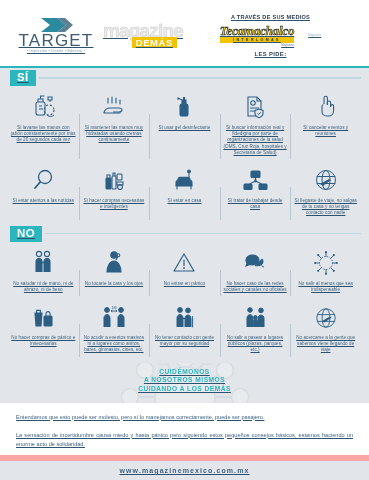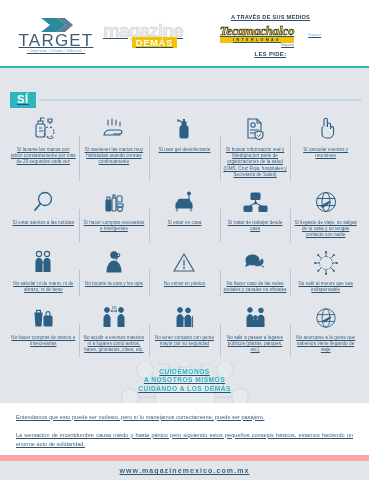--- a/index.html
+++ b/index.html
@@ -75,21 +75,21 @@
     font-size:15px;color:#f3c200;line-height:16px;letter-spacing:-.6px;
     -webkit-text-stroke:0.7px #1b2a38;
   }
   .tl-tag{font-size:3px;color:#9ab0bf;line-height:4px;align-self:flex-start;}
 
   
   .panel{
     margin:0 0 0 0;
     background:#e2e6ea;
     border-top:2.4px solid #2bb5bd;
-    padding:22px 8px 4px 8px;
+    padding:0 8px 4px 8px;
     box-sizing:border-box;
   }
   .sec-head{display:flex;align-items:center;gap:0;margin:2px 0 2px 2px;}
   .badge{
     color:#fff;font-weight:700;font-size:11.5px;line-height:13px;
     padding:1px 7px 2px 7px;letter-spacing:.4px;
   }
   .badge.si{background:#2bb5bd;}
   .badge.no{background:#2bb5bd;}
   .rule{flex:1;height:1.6px;background:#bfd7e0;margin-left:3px;}
@@ -310,20 +310,24 @@
             <circle cx="15" cy="12" r="9.5"></circle>
             <ellipse cx="15" cy="12" rx="4" ry="9.5"></ellipse>
             <path d="M5.8 8.5h18.4M5.8 15.5h18.4"></path>
             <path d="M9 16l9-5 2 1-8 6z" fill="#2d5f85" stroke="none"></path>
           </svg>
         </div>
         <div class="cap">Sí llegaste de viaje, no salgas de tu casa y no tengas contacto con nadie</div>
       </div>
     </div>
 
+    <div class="sec-head" style="margin-top:4px;">
+      <div class="badge no">NO</div>
+      <div class="rule"></div>
+    </div>
 
     <div class="row">
       <div class="cell">
         <div class="ic">
           <svg width="30" height="28" viewBox="0 0 30 28" fill="none" stroke="#2d5f85" stroke-width="1.1">
             <circle cx="11" cy="5" r="2.6"></circle>
               <circle cx="19" cy="5" r="2.6"></circle>
             <path d="M8 23v-10c0-2 1.4-3.4 3-3.4h0c1.6 0 3 1.4 3 3.4v10" fill="#2d5f85"></path>
             <path d="M16 23v-10c0-2 1.4-3.4 3-3.4h0c1.6 0 3 1.4 3 3.4v10" fill="#2d5f85"></path>
             <path d="M13.6 13.5h2.8" stroke-width="1.4"></path>

